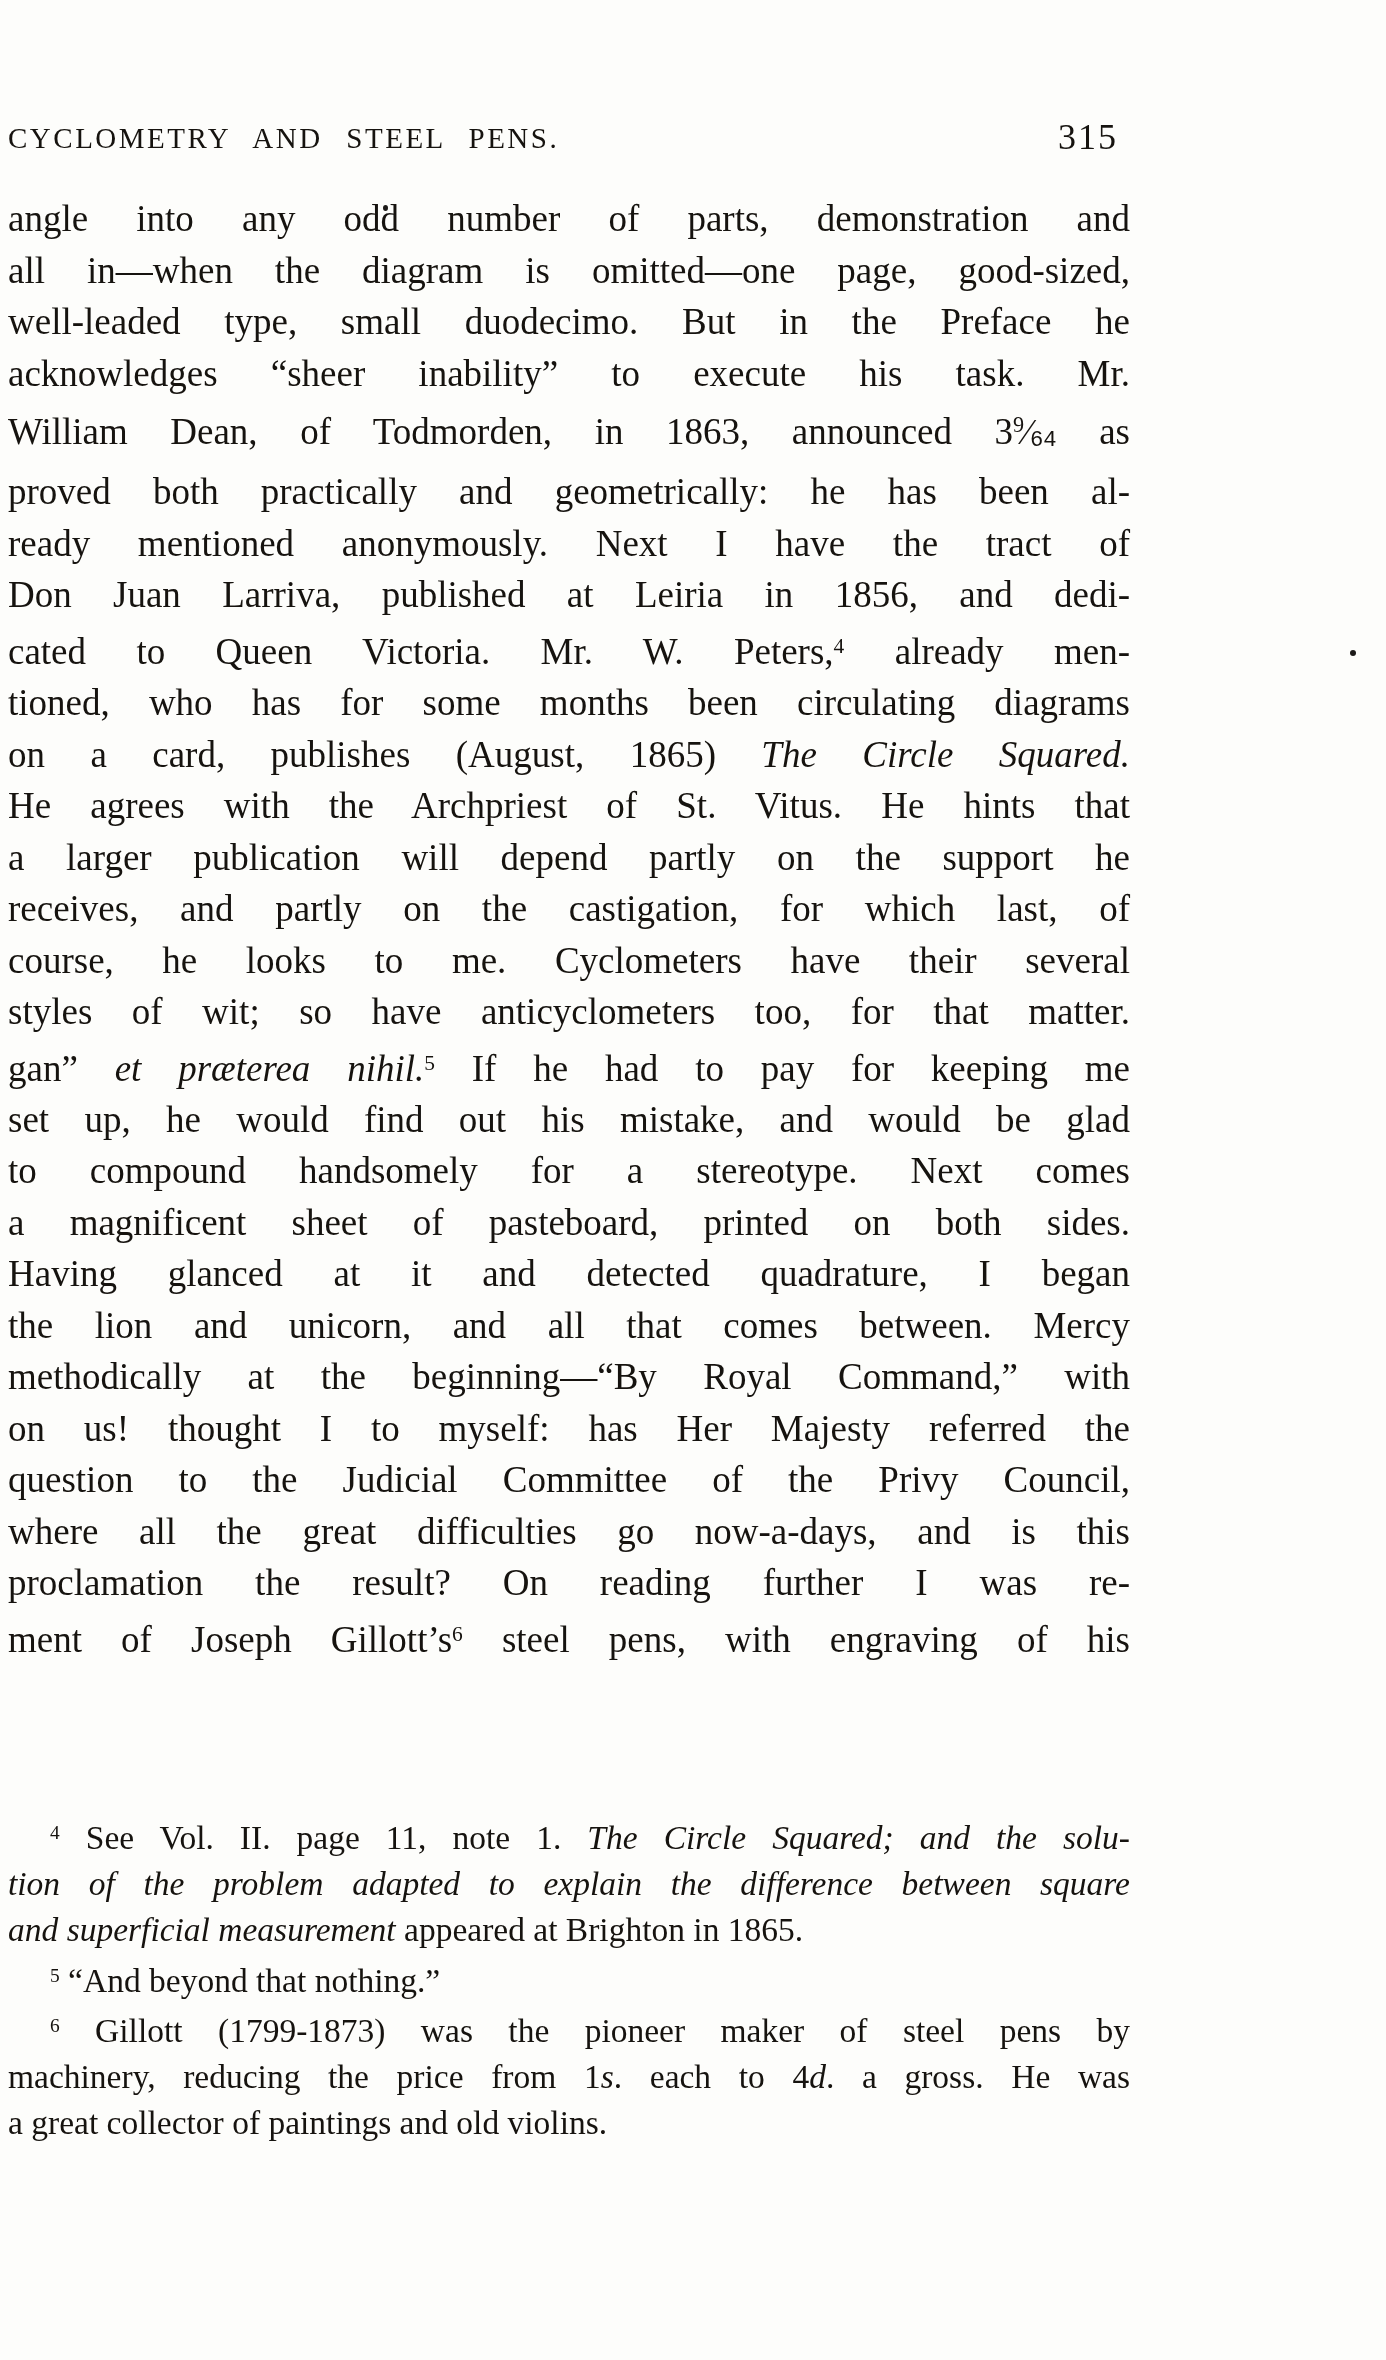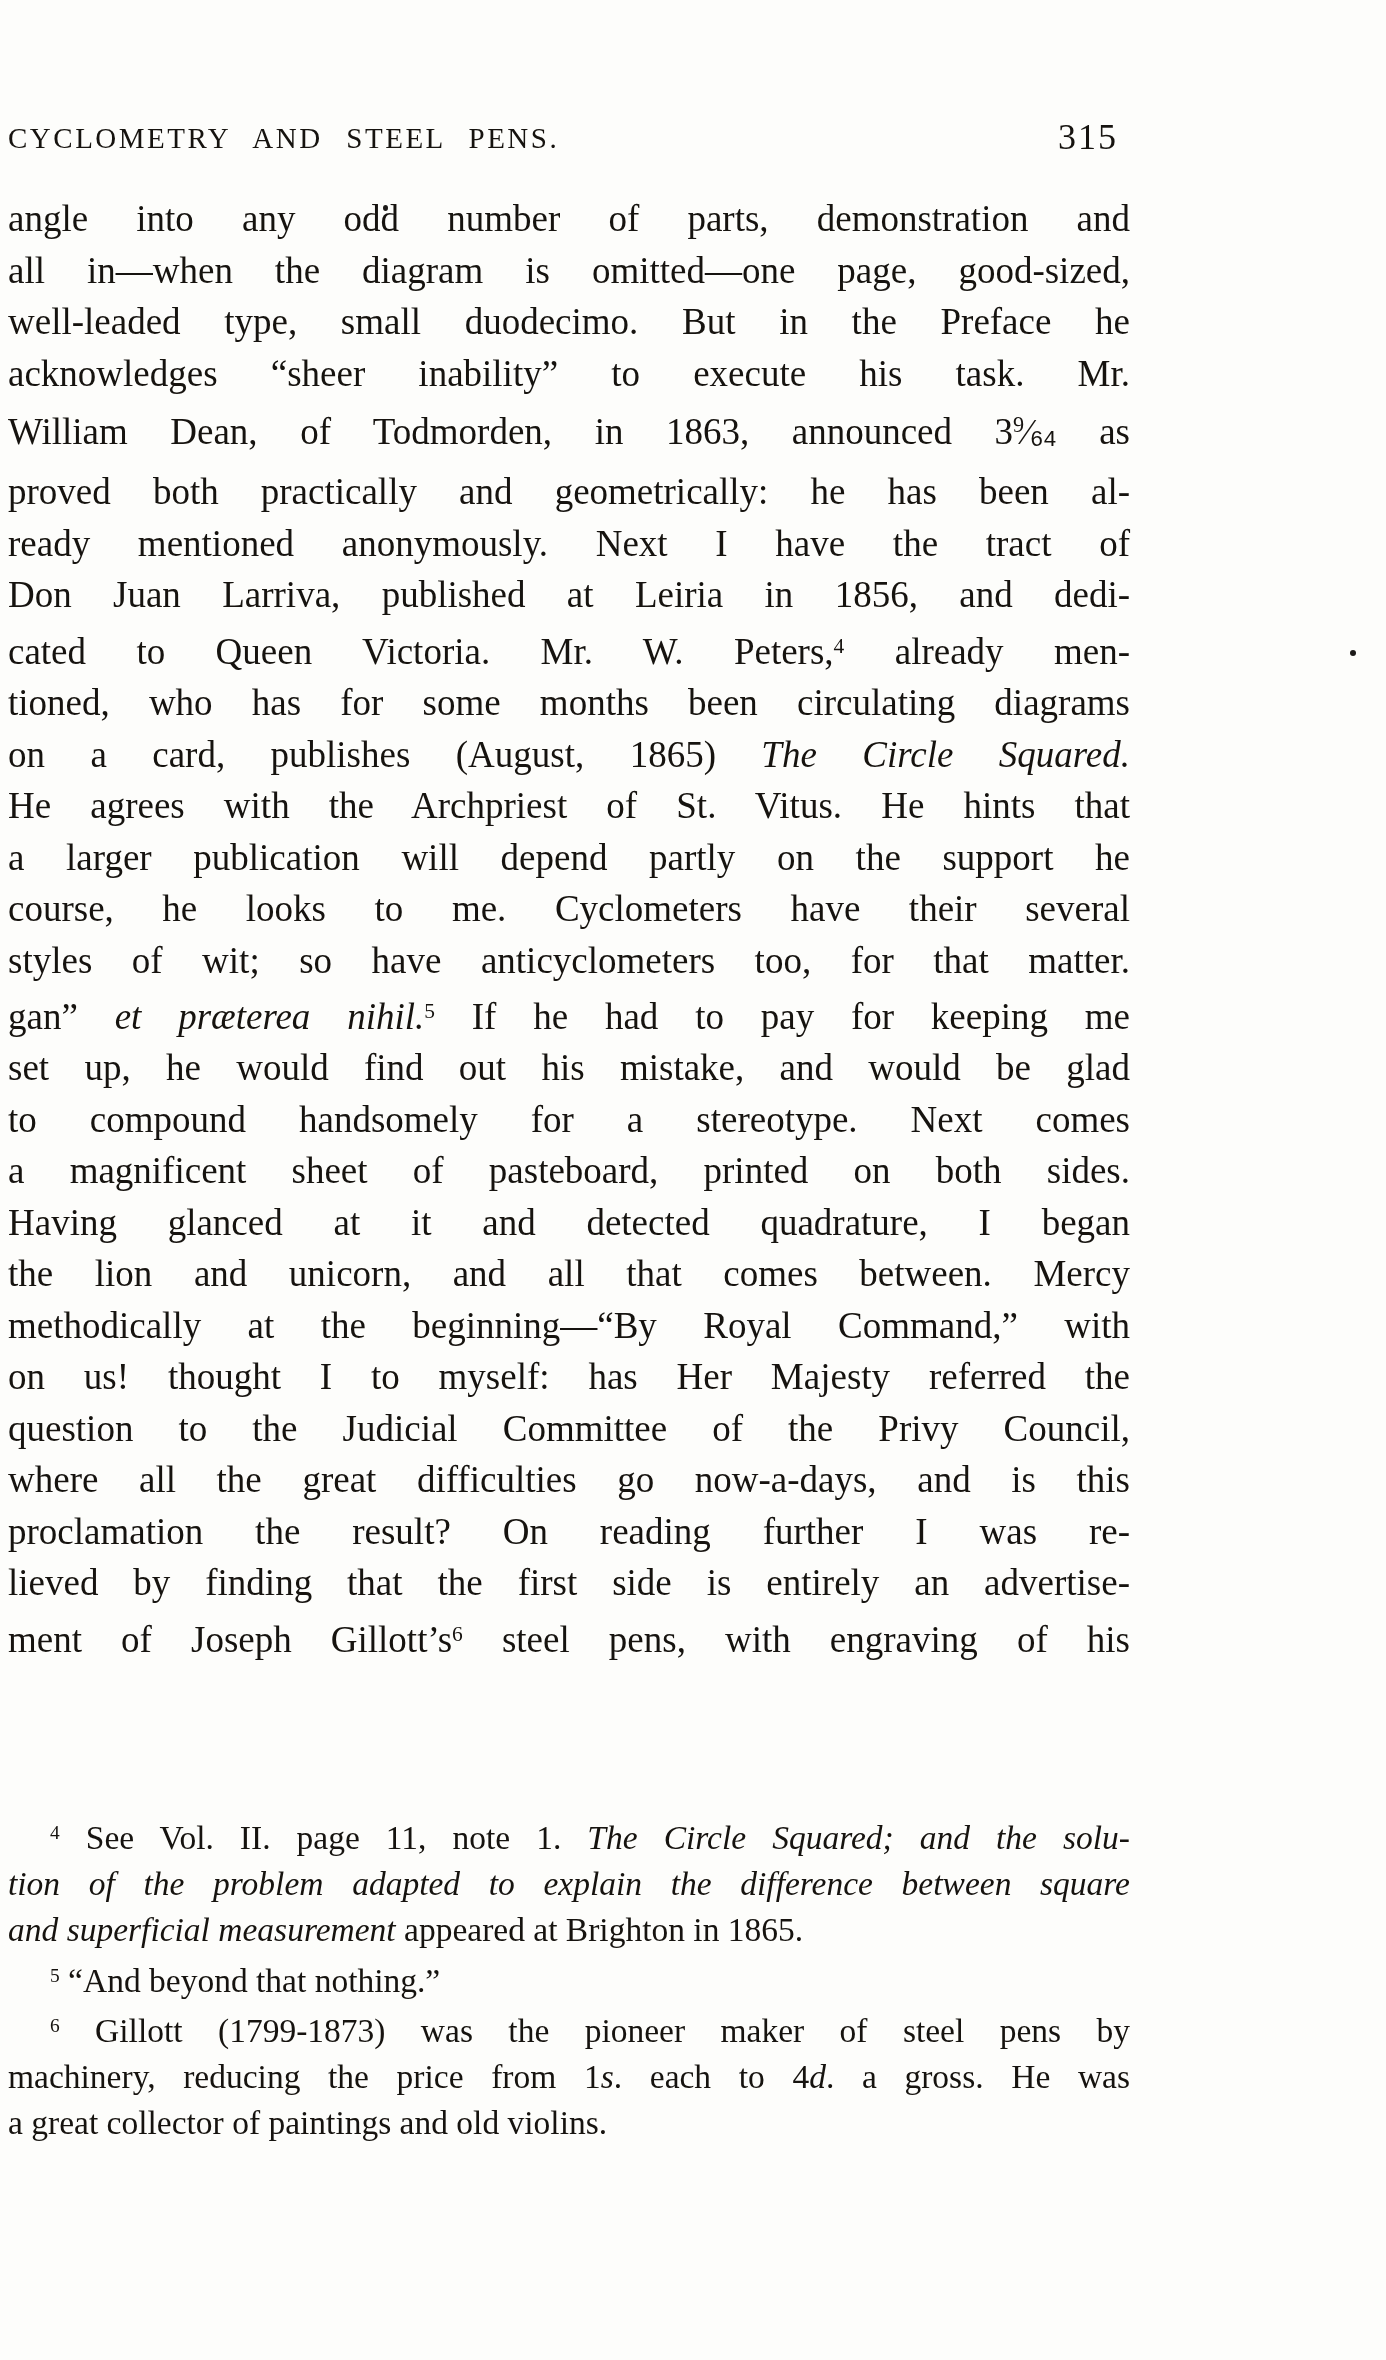--- a/index.html
+++ b/index.html
@@ -75,34 +75,34 @@
       <div class="bline just"><span>acknowledges “sheer inability” to execute his task.  Mr.</span></div>
       <div class="bline just"><span>William Dean, of Todmorden, in 1863, announced 3</span><span class="fu">9</span><span class="fs">⁄</span><span class="fd">64</span><span> as</span></div>
       <div class="bline just"><span>proved both practically and geometrically: he has been al-</span></div>
       <div class="bline just"><span>ready mentioned anonymously.  Next I have the tract of</span></div>
       <div class="bline just"><span>Don Juan Larriva, published at Leiria in 1856, and dedi-</span></div>
       <div class="bline just"><span>cated to Queen Victoria.  Mr. W. Peters,</span><span class="sup">4</span><span> already men-</span></div>
       <div class="bline just"><span>tioned, who has for some months been circulating diagrams</span></div>
       <div class="bline just"><span>on a card, publishes (August, 1865) </span><span class="i">The Circle Squared.</span></div>
       <div class="bline just"><span>He agrees with the Archpriest of St. Vitus.  He hints that</span></div>
       <div class="bline just"><span>a larger publication will depend partly on the support he</span></div>
+      <div class="bline just"><span>receives, and partly on the castigation, for which last, of</span></div>
       <div class="bline just"><span>course, he looks to me.  Cyclometers have their several</span></div>
       <div class="bline just"><span>styles of wit; so have anticyclometers too, for that matter.</span></div>
       <div class="bline just"><span>gan” </span><span class="i">et præterea nihil.</span><span class="sup">5</span><span>  If he had to pay for keeping me</span></div>
       <div class="bline just"><span>set up, he would find out his mistake, and would be glad</span></div>
       <div class="bline just"><span>to compound handsomely for a stereotype.  Next comes</span></div>
       <div class="bline just"><span>a magnificent sheet of pasteboard, printed on both sides.</span></div>
       <div class="bline just"><span>Having glanced at it and detected quadrature, I began</span></div>
       <div class="bline just"><span>the lion and unicorn, and all that comes between.  Mercy</span></div>
       <div class="bline just"><span>methodically at the beginning—“By Royal Command,” with</span></div>
       <div class="bline just"><span>on us! thought I to myself: has Her Majesty referred the</span></div>
       <div class="bline just"><span>question to the Judicial Committee of the Privy Council,</span></div>
       <div class="bline just"><span>where all the great difficulties go now-a-days, and is this</span></div>
       <div class="bline just"><span>proclamation the result?  On reading further I was re-</span></div>
-      <div class="bline just"><span>lieved by finding that the first side is entirely an advertise-</span></div>
       <div class="bline just"><span>ment of Joseph Gillott’s</span><span class="sup">6</span><span> steel pens, with engraving of his</span></div>
     </div>
   <div class="fnotes" id="footnote-lines">
       <div class="fline just ind"><span class="sup">4</span><span> See Vol. II. page 11, note 1.  </span><span class="i">The Circle Squared; and the solu-</span></div>
       <div class="fline just"><span class="i">tion of the problem adapted to explain the difference between square</span></div>
       <div class="fline"><span class="i">and superficial measurement</span><span> appeared at Brighton in 1865.</span></div>
       <div class="fline ind"><span class="sup">5</span><span> “And beyond that nothing.”</span></div>
       <div class="fline just ind"><span class="sup">6</span><span> Gillott (1799-1873) was the pioneer maker of steel pens by</span></div>
       <div class="fline just"><span>machinery, reducing the price from 1</span><span class="i">s</span><span>. each to 4</span><span class="i">d</span><span>. a gross.  He was</span></div>
       <div class="fline"><span>a great collector of paintings and old violins.</span></div>

